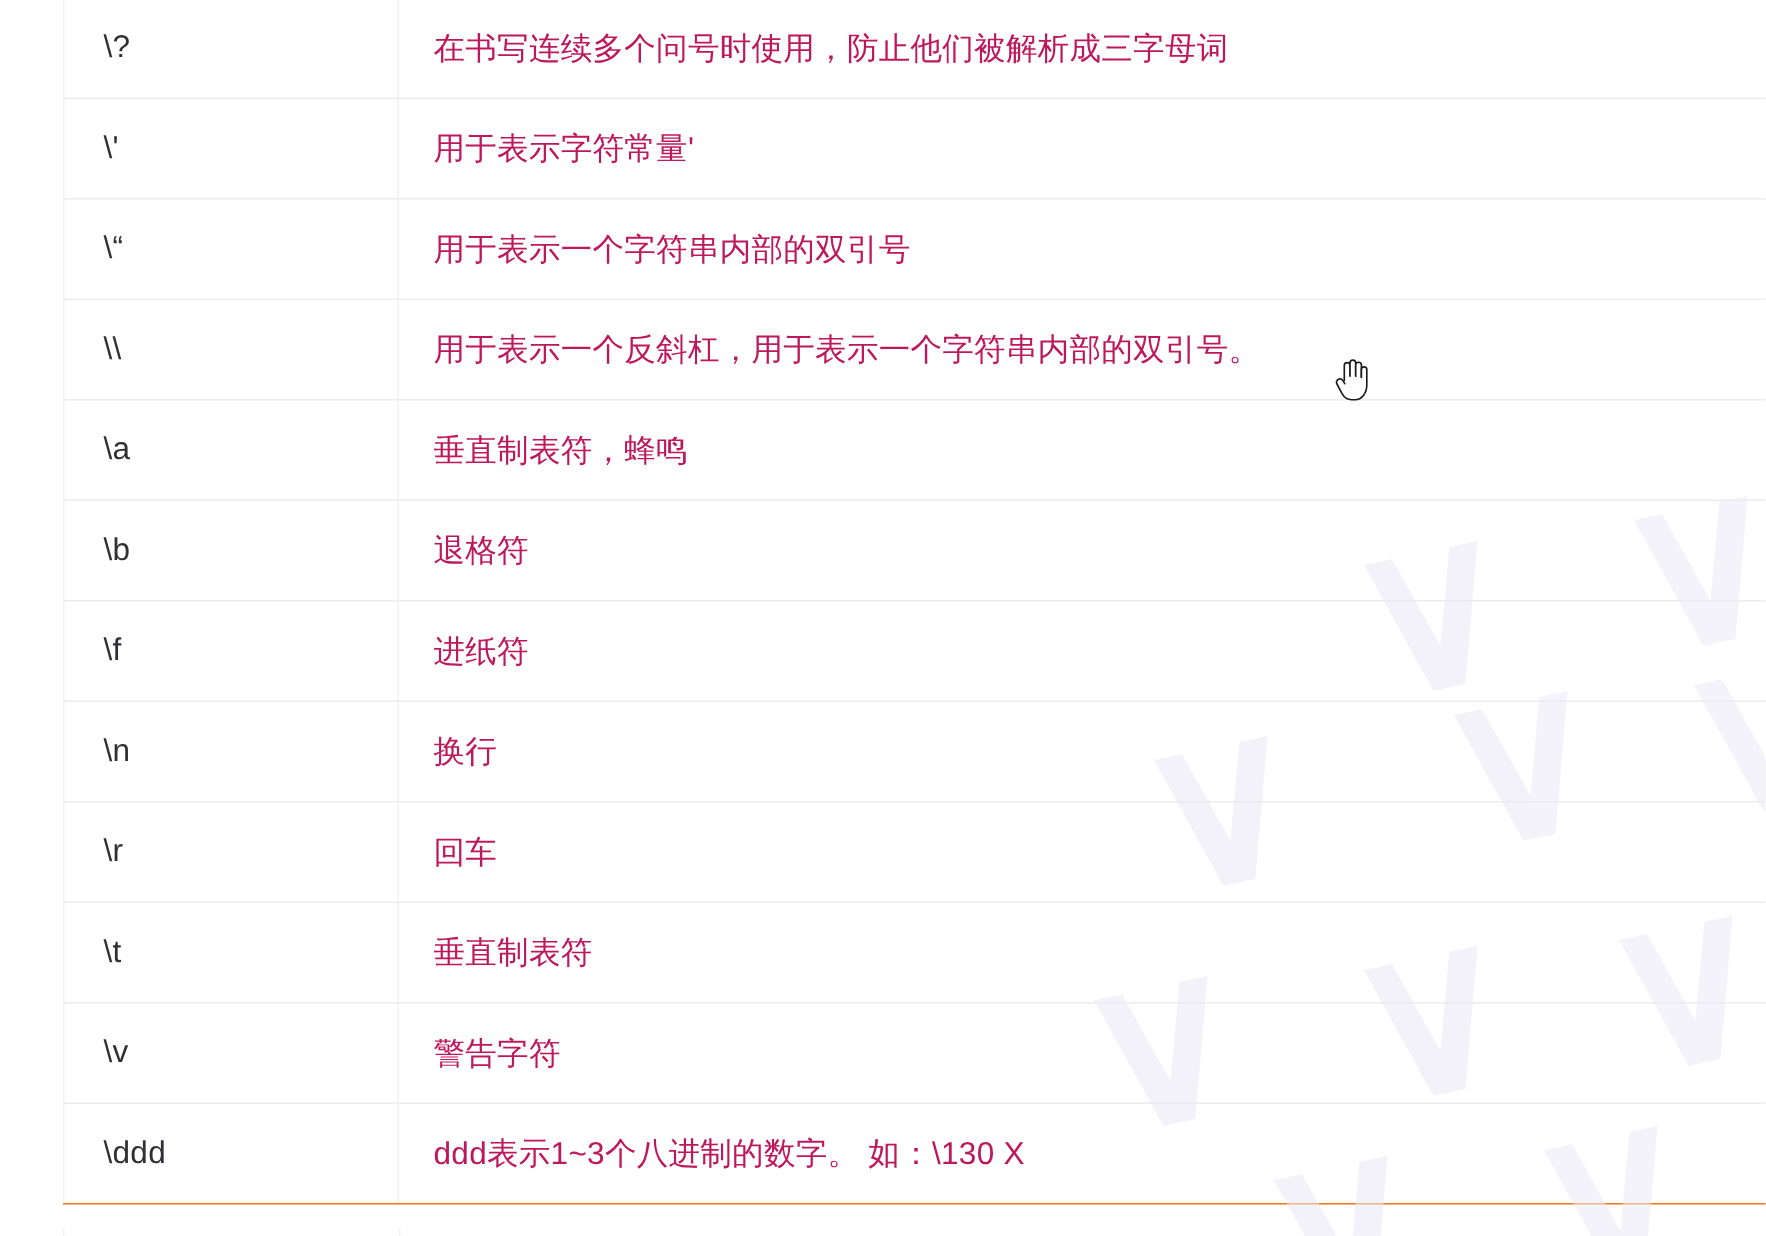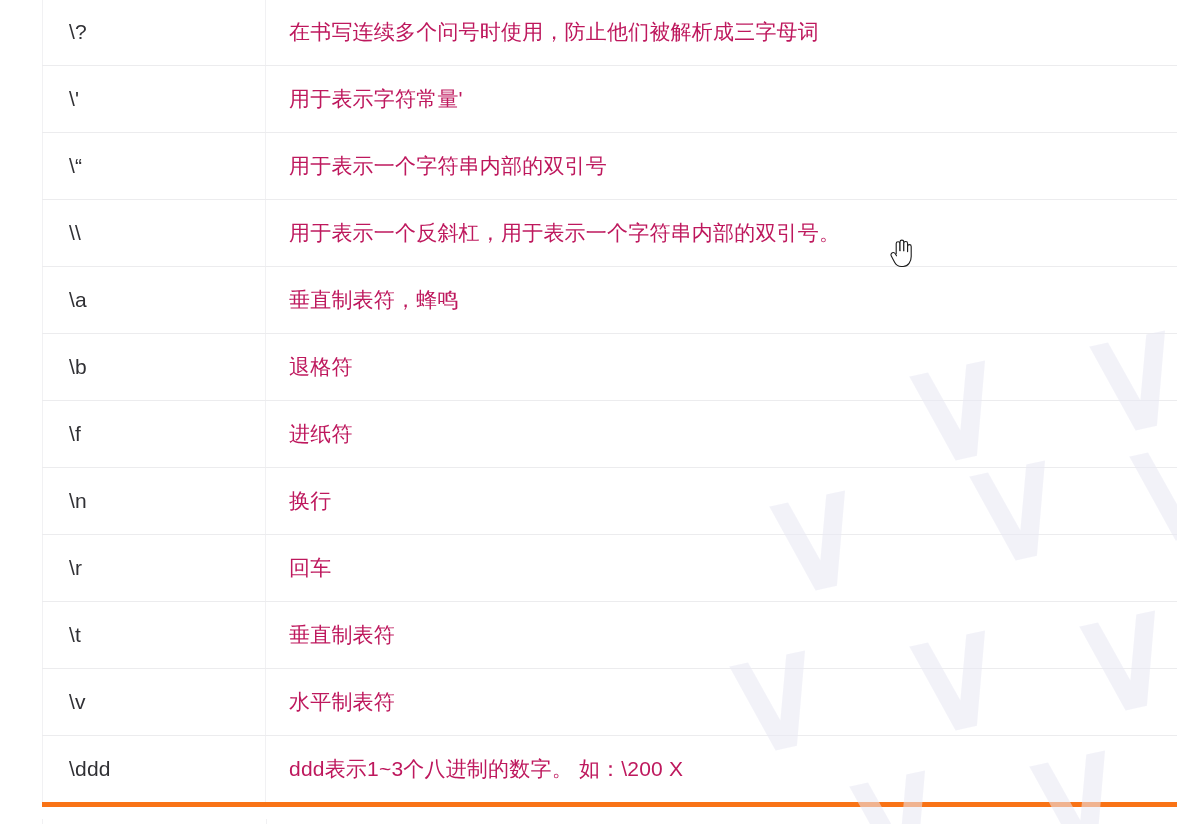--- a/index.html
+++ b/index.html
@@ -69,21 +69,21 @@
     border-left: 1px solid #f1f1f3;
     font-size: 21px;
     color: #303034;
   }
   #escape-table td.cell-desc {
     padding-left: 23px;
     border-right: none;
     color: #be185d;
   }
   #escape-table tr:last-child td {
-    border-bottom: 5px solid #f97316;
+    border-bottom: 1px solid #f97316;
   }
 
   
   #table-bottom-peek {
     position: absolute;
     left: 42px;
     top: 819px;
     width: 1135px;
     height: 6px;
     border-left: 1px solid #f1f1f3;
@@ -170,25 +170,25 @@
         <tr>
           <td class="cell-seq">\r</td>
           <td class="cell-desc">回车</td>
         </tr>
         <tr>
           <td class="cell-seq">\t</td>
           <td class="cell-desc">垂直制表符</td>
         </tr>
         <tr>
           <td class="cell-seq">\v</td>
-          <td class="cell-desc">水平制表符</td>
+          <td class="cell-desc">警告字符</td>
         </tr>
         <tr>
           <td class="cell-seq">\ddd</td>
-          <td class="cell-desc">ddd表示1~3个八进制的数字。 如：\200 X</td>
+          <td class="cell-desc">ddd表示1~3个八进制的数字。 如：\130 X</td>
         </tr>
       </tbody>
   </table>
 
   <div id="table-bottom-peek">
     <div class="peek-divider"></div>
   </div>
 
 </div>
 

